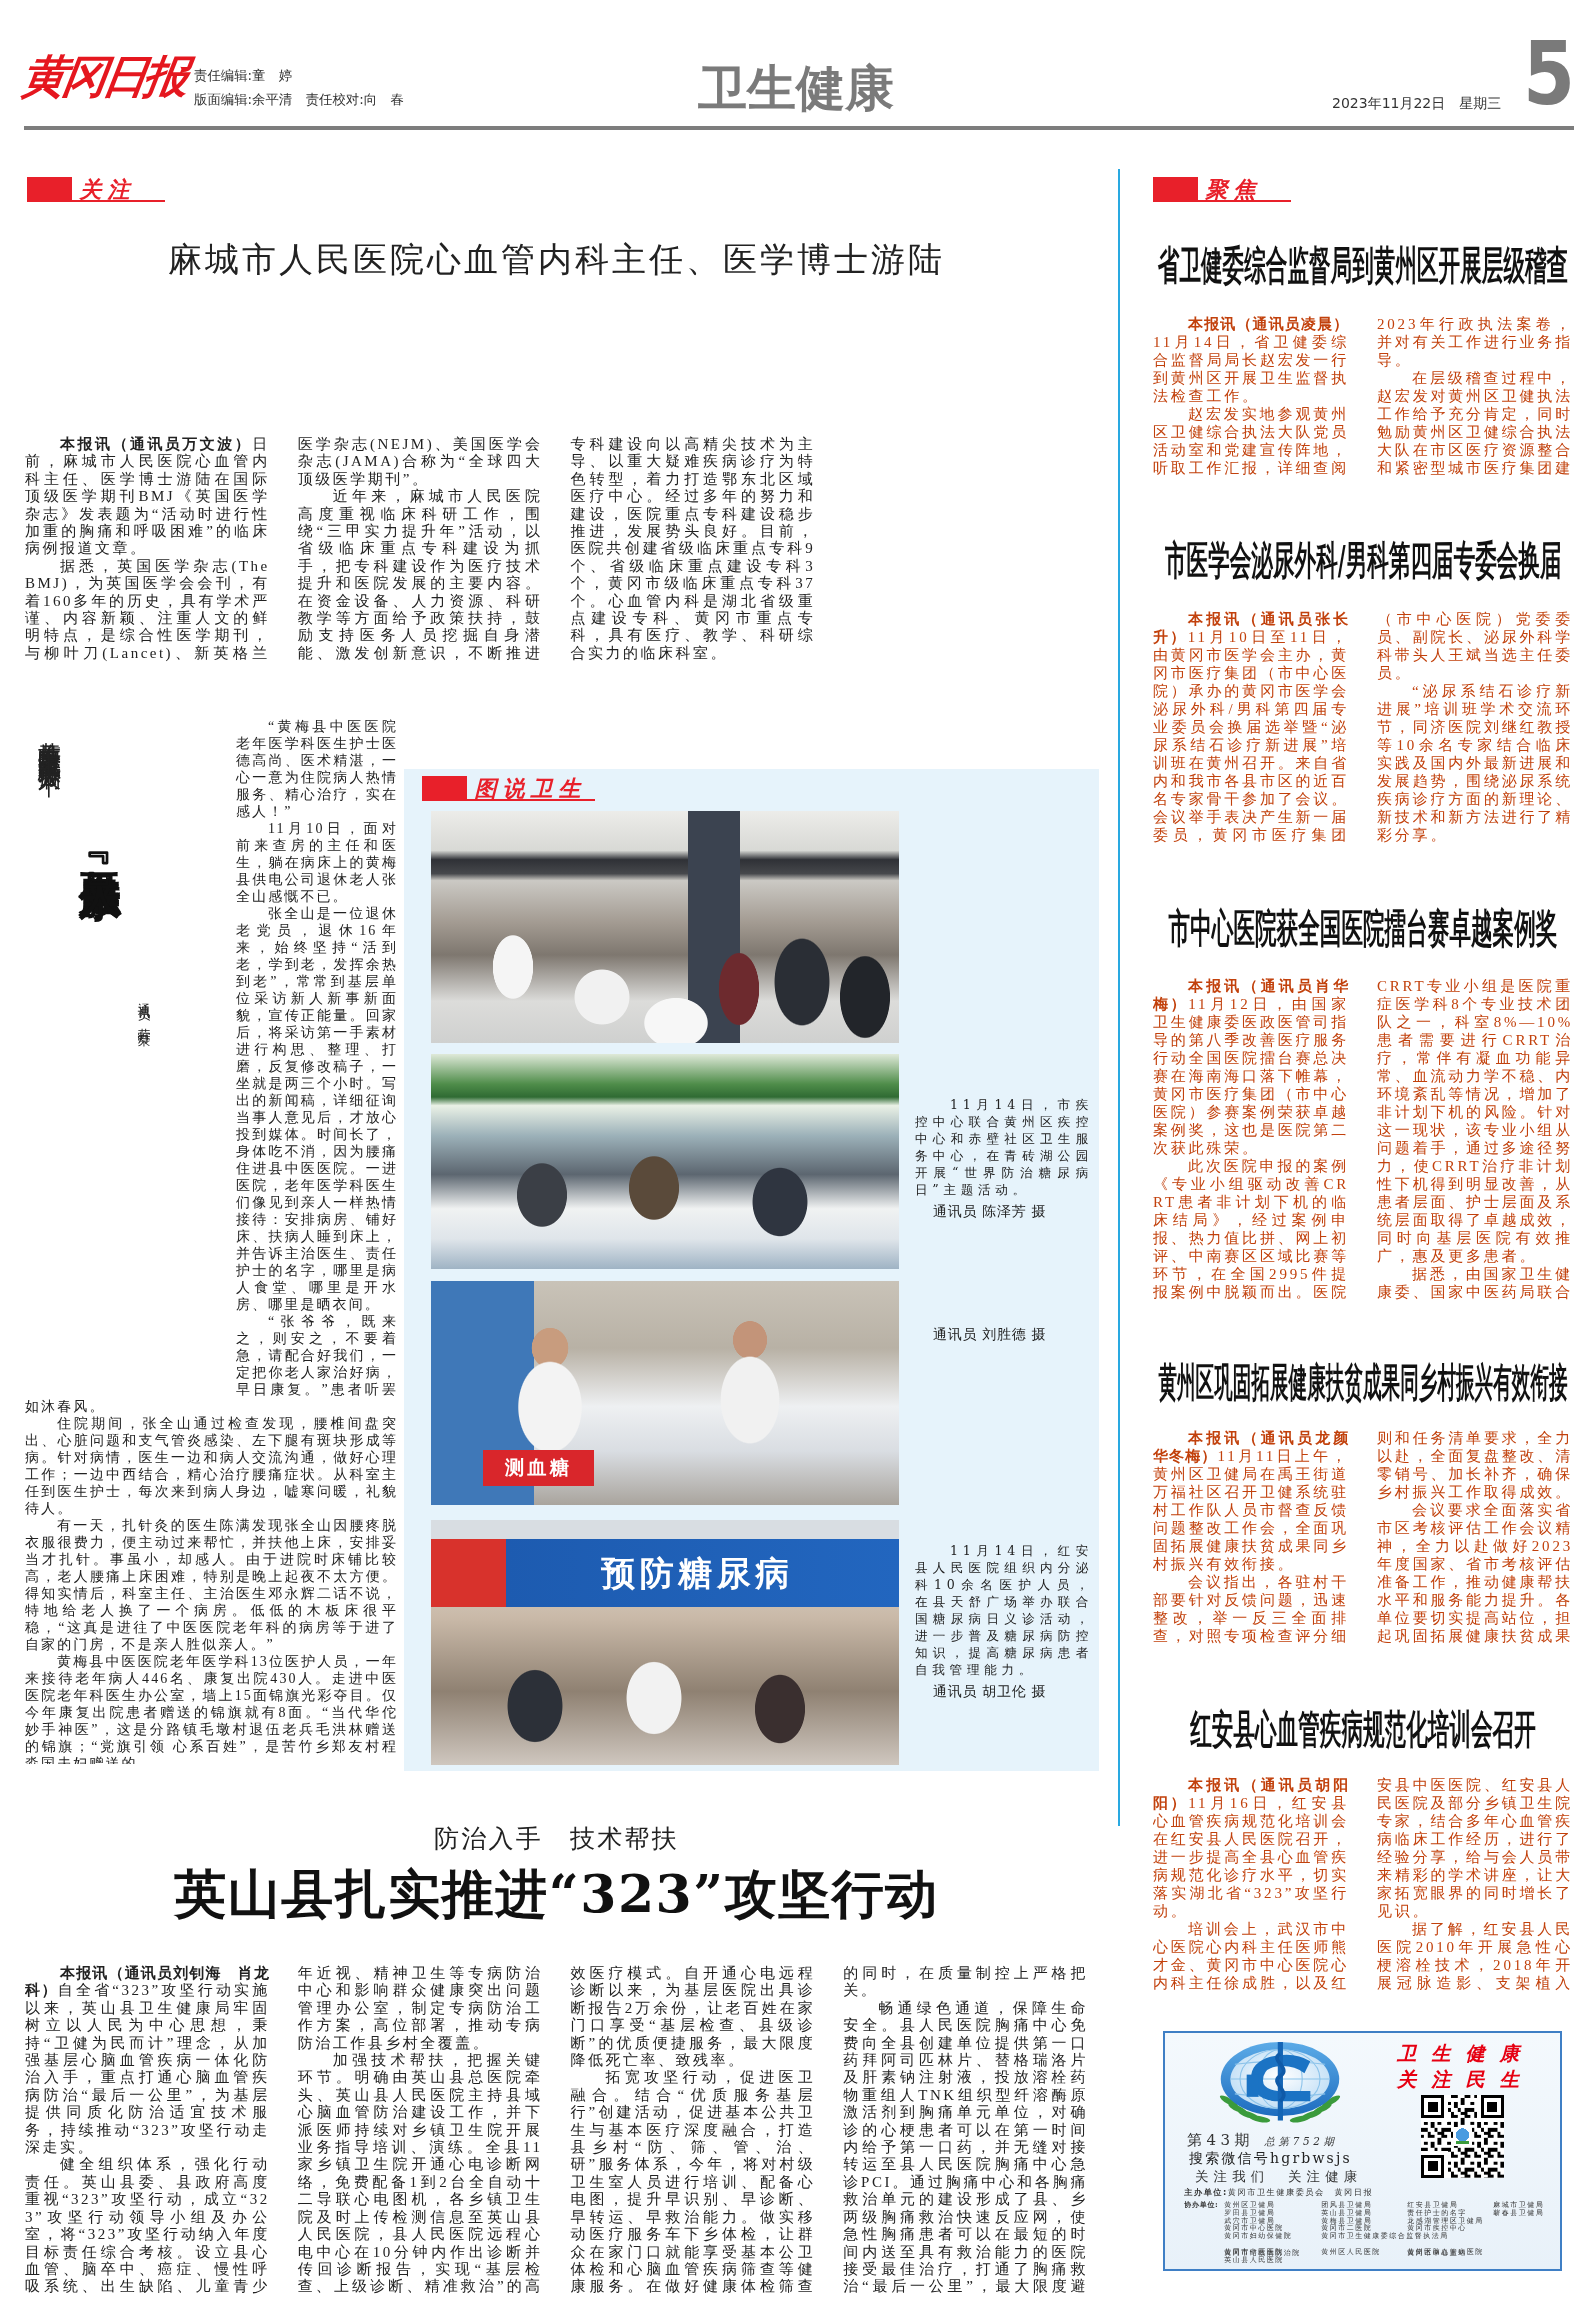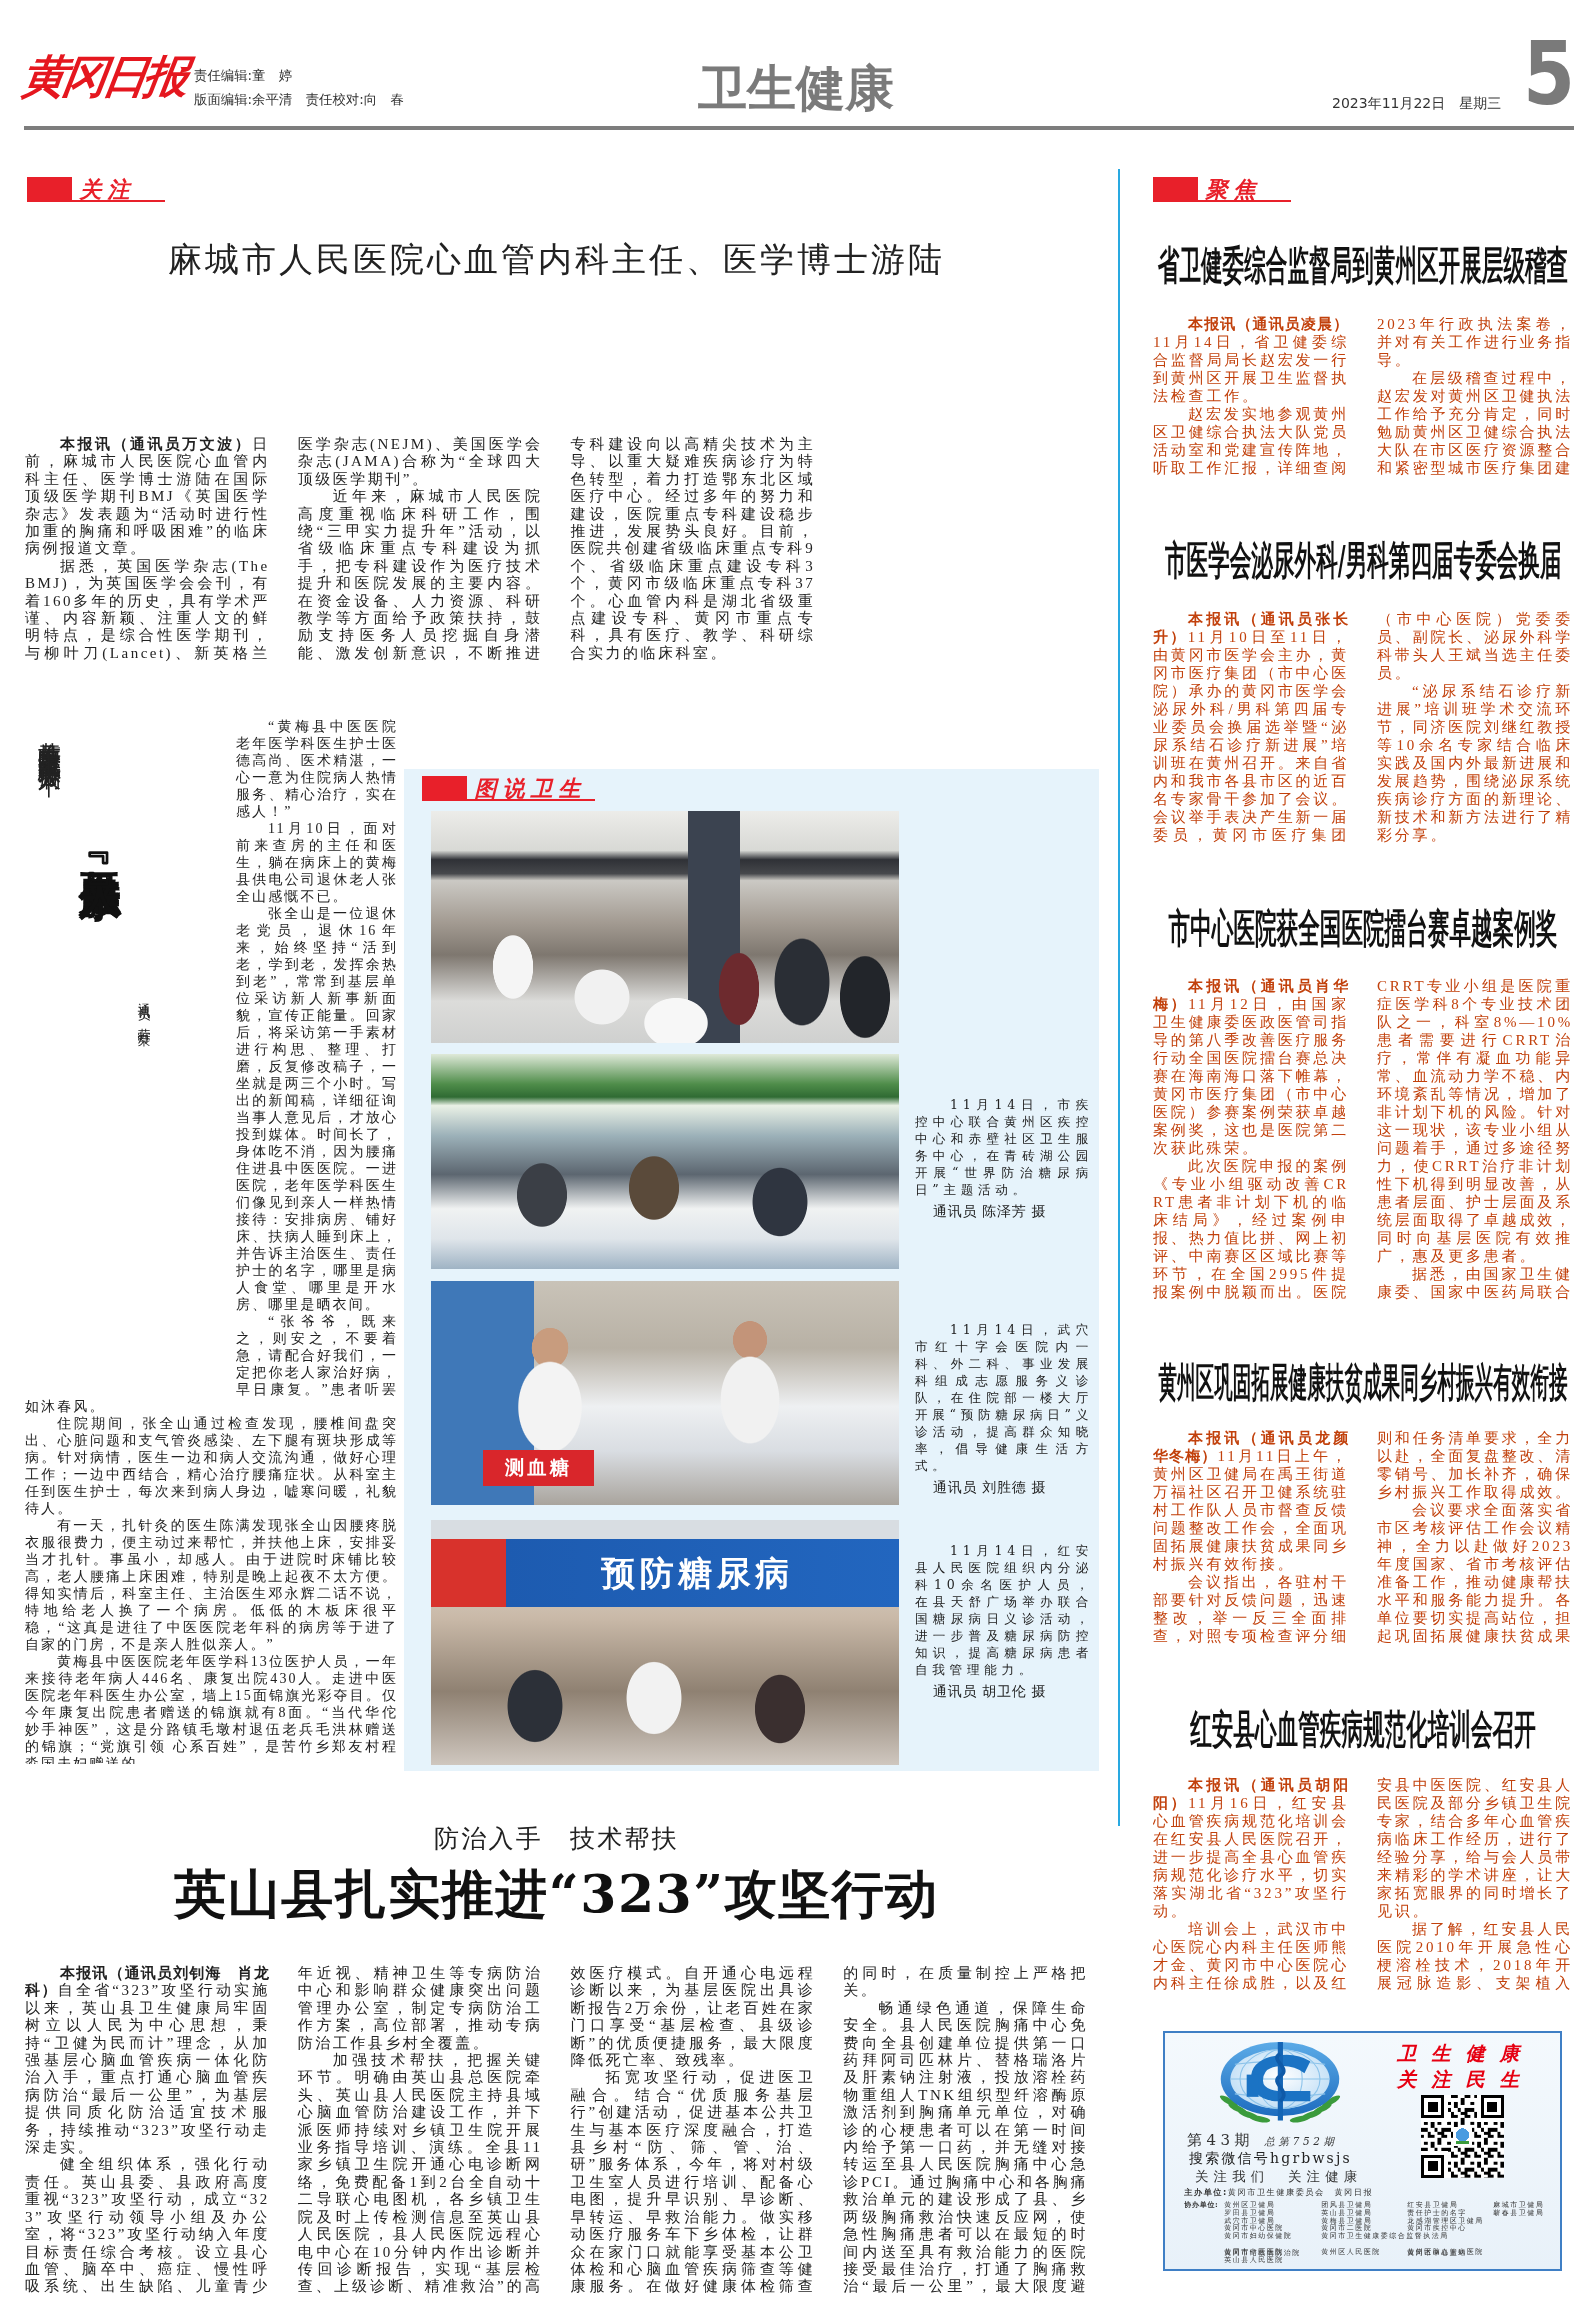--- a/index.html
+++ b/index.html
@@ -165,21 +165,20 @@
     <div class="photo p2"></div>
     <div class="cap c2">
       <p>11月14日，市疾控中心联合黄州区疾控中心和赤壁社区卫生服务中心，在青砖湖公园开展“世界防治糖尿病日”主题活动。</p>
       <p class="credit">通讯员 陈泽芳 摄</p>
     </div>
 
     <div class="photo p3">
       <div class="sign">测血糖</div>
     </div>
     <div class="cap c3">
-      <p>11月14日，武穴市红十字会医院内一科、外二科、事业发展科组成志愿服务义诊队，在住院部一楼大厅开展“预防糖尿病日”义诊活动，提高群众知晓率，倡导健康生活方式。</p>
       <p class="credit">通讯员 刘胜德 摄</p>
     </div>
 
     <div class="photo p4">
       <div class="banner">预防糖尿病</div>
     </div>
     <div class="cap c4">
       <p>11月14日，红安县人民医院组织内分泌科10余名医护人员，在县天舒广场举办联合国糖尿病日义诊活动，进一步普及糖尿病防控知识，提高糖尿病患者自我管理能力。</p>
       <p class="credit">通讯员 胡卫伦 摄</p>
     </div>

